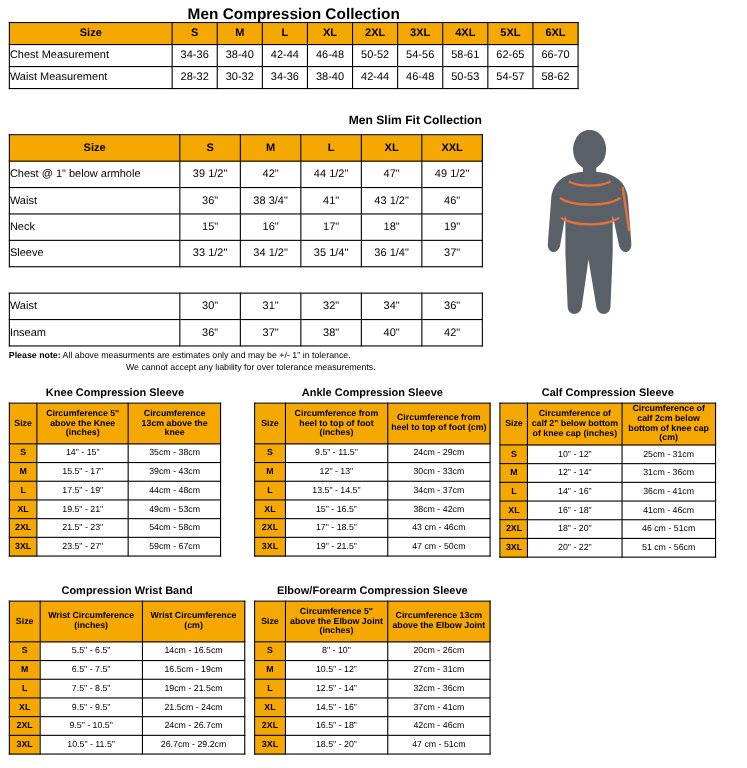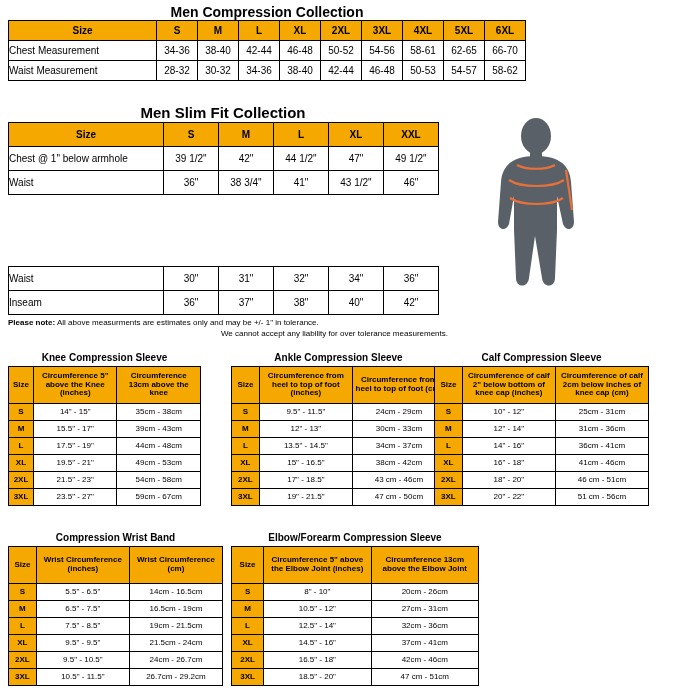--- a/index.html
+++ b/index.html
@@ -63,23 +63,23 @@
     width: 518px;
     font-size: 14px;
     font-weight: bold;
     text-align: center;
   }
   .title-slim {
     position: absolute;
     left: 8px;
     top: 104px;
     width: 430px;
-    font-size: 15px;
+    font-size: 11px;
     font-weight: bold;
-    text-align: center;
+    text-align: right;
   }
   .t-slim {
     position: absolute;
     left: 8px;
     top: 122px;
     width: 430px;
     font-size: 10px;
   }
   .t-slim td { height: 21px; }
   .title-pant {
@@ -102,39 +102,39 @@
 
   .note {
     position: absolute;
     left: 8px;
     top: 318px;
     width: 440px;
     font-size: 8px;
     line-height: 1.35;
   }
   .note .lbl { font-weight: bold; margin-top: 28px; }
-  .note .l2 { display: block; text-align: right; }
+  .note .l2 { display: block; text-align: center; }
 
   
   .figure {
     position: absolute;
     left: 446px;
     top: 118px;
     width: 180px;
     height: 200px;
   }
 
   
   .t-knee-wrap { position: absolute; left: 8px; top: 350px; width: 193px; }
   .t-ankle-wrap { position: absolute; left: 231px; top: 350px; width: 215px; }
-  .t-calf-wrap { position: absolute; left: 434px; top: 350px; width: 215px; }
+  .t-calf-wrap { position: absolute; left: 454px; top: 350px; width: 197px; }
 
   
   .t-wrist-wrap { position: absolute; left: 8px; top: 530px; width: 215px; }
-  .t-elbow-wrap { position: absolute; left: 231px; top: 530px; width: 248px; }
+  .t-elbow-wrap { position: absolute; left: 231px; top: 530px; width: 215px; }
 
   .sub table { width: 100%; font-size: 8px; }
   .sub .title { font-size: 10px; }
   .sub td { height: 14px; }
   .sub td.h2 { height: 34px; font-weight: bold; font-size: 8px; padding: 1px 2px; }
   .sub td.sz { font-weight: bold; }
   .col-size { width: 13%; }
 </style>
 </head>
 <body>
@@ -223,20 +223,36 @@
       <td>49 1/2"</td>
     </tr>
     <tr>
       <td class="leftcell">Waist</td>
       <td>36"</td>
       <td>38 3/4"</td>
       <td>41"</td>
       <td>43 1/2"</td>
       <td>46"</td>
     </tr>
+    <tr>
+      <td class="leftcell">Neck</td>
+      <td>15"</td>
+      <td>16"</td>
+      <td>17"</td>
+      <td>18"</td>
+      <td>19"</td>
+    </tr>
+    <tr>
+      <td class="leftcell">Sleeve</td>
+      <td>33 1/2"</td>
+      <td>34 1/2"</td>
+      <td>35 1/4"</td>
+      <td>36 1/4"</td>
+      <td>37"</td>
+    </tr>
   </tbody>
     </table>
 
   <table class="t-pant">
     <colgroup>
       <col style="width:155px">
         <col style="width:55px">
         <col style="width:55px">
       <col style="width:55px">
         <col style="width:55px">
@@ -383,21 +399,21 @@
     <table>
       <colgroup>
           <col class="col-size">
           <col style="width:43.5%">
           <col style="width:43.5%">
         </colgroup>
       <tbody>
           <tr>
         <td class="hdr h2">Size</td>
         <td class="hdr h2">Circumference of calf 2" below bottom of knee cap (inches)</td>
-        <td class="hdr h2">Circumference of calf 2cm below inches of knee cap (cm)</td>
+        <td class="hdr h2">Circumference of calf 2cm below bottom of knee cap (cm)</td>
       </tr>
       <tr>
         <td class="hdr sz">S</td>
         <td>10" - 12"</td>
         <td>25cm - 31cm</td>
       </tr>
       <tr>
         <td class="hdr sz">M</td>
         <td>12" - 14"</td>
         <td>31cm - 36cm</td>

